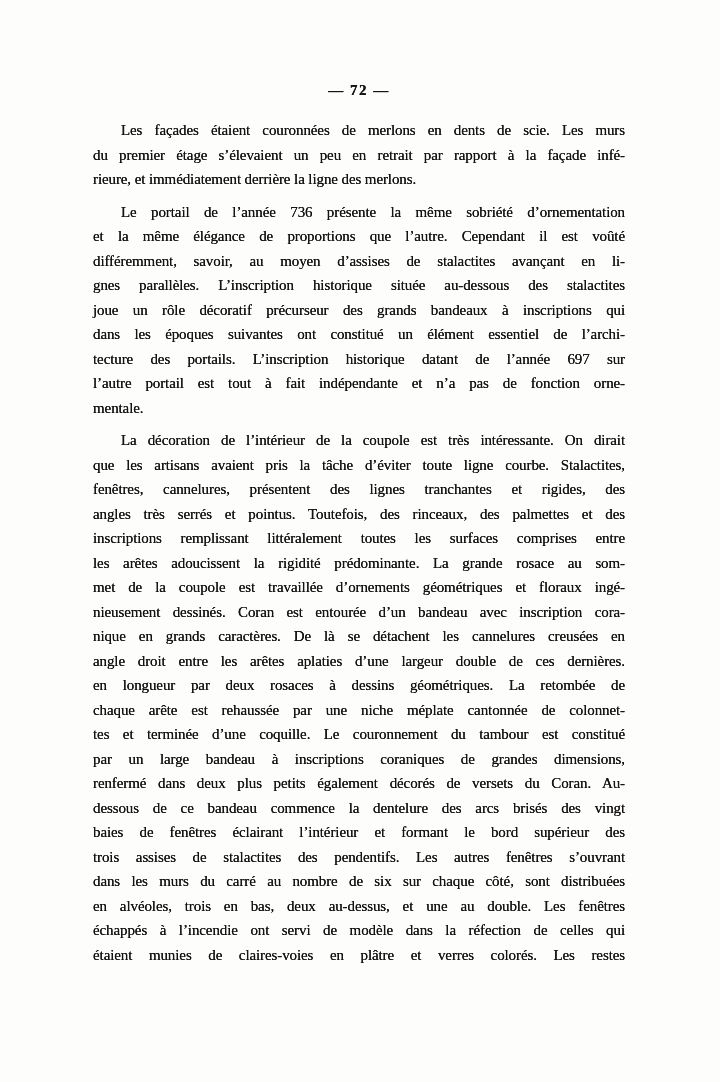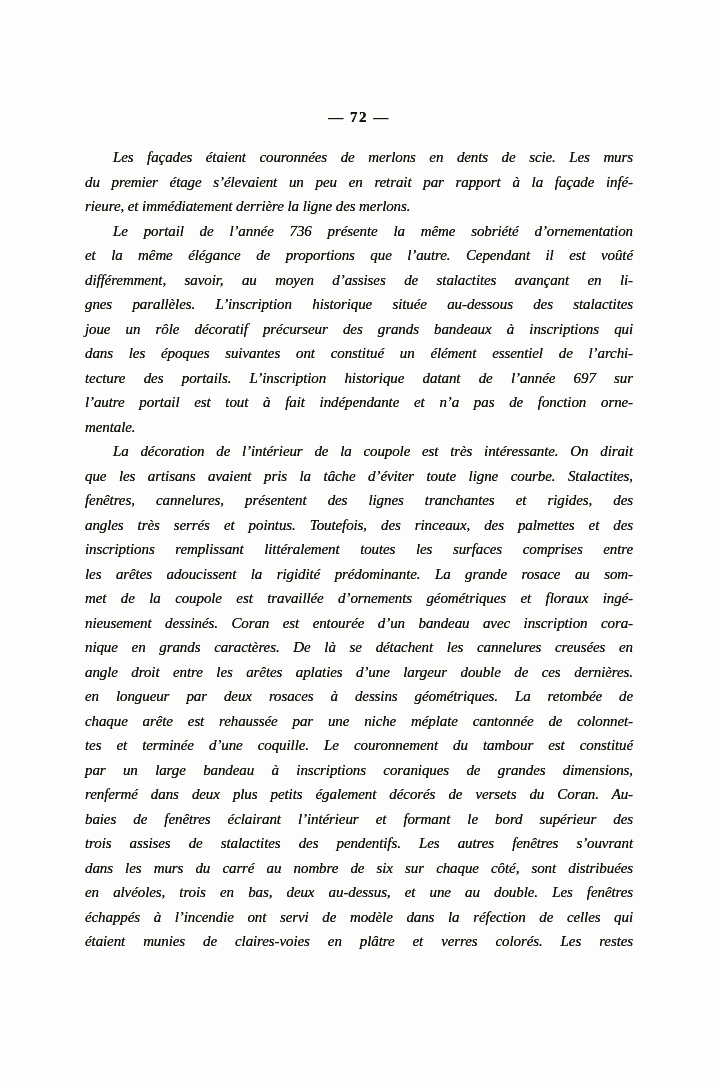--- a/index.html
+++ b/index.html
@@ -13,40 +13,39 @@
     background: #fdfdfb;
   }
   .page {
     width: 720px;
     height: 1082px;
     position: relative;
     font-family: "Liberation Serif", serif;
     color: #161412;
   }
   .page-number {
-    padding-top: 109px;
+    padding-top: 82px;
     margin-left: 85px;
     width: 548px;
     text-align: center;
     font-size: 15px;
     font-weight: bold;
     letter-spacing: 1.5px;
     text-shadow: 0 0 0.5px currentColor;
   }
   .text-block {
     margin: 19px 0 0 85px;
     width: 548px;
     font-size: 15px;
     line-height: 24.5px;
     letter-spacing: -0.1px;
     text-shadow: 0 0 0.55px currentColor;
   }
   .paragraph {
-    margin: 0;
-    font-style: italic;
+    margin: 8px;
   }
   .line {
     text-align: justify;
     text-align-last: justify;
   }
   .line.indent {
     text-indent: 28px;
   }
   .line.no-justify {
     text-align-last: left;
@@ -83,20 +82,21 @@
         <div class="line">les arêtes adoucissent la rigidité prédominante. La grande rosace au som-</div>
         <div class="line">met de la coupole est travaillée d’ornements géométriques et floraux ingé-</div>
         <div class="line">nieusement dessinés. Coran est entourée d’un bandeau avec inscription cora-</div>
         <div class="line">nique en grands caractères. De là se détachent les cannelures creusées en</div>
         <div class="line">angle droit entre les arêtes aplaties d’une largeur double de ces dernières.</div>
         <div class="line">en longueur par deux rosaces à dessins géométriques. La retombée de</div>
         <div class="line">chaque arête est rehaussée par une niche méplate cantonnée de colonnet-</div>
         <div class="line">tes et terminée d’une coquille. Le couronnement du tambour est constitué</div>
         <div class="line">par un large bandeau à inscriptions coraniques de grandes dimensions,</div>
         <div class="line">renfermé dans deux plus petits également décorés de versets du Coran. Au-</div>
+        <div class="line">dessous de ce bandeau commence la dentelure des arcs brisés des vingt</div>
         <div class="line">baies de fenêtres éclairant l’intérieur et formant le bord supérieur des</div>
         <div class="line">trois assises de stalactites des pendentifs. Les autres fenêtres s’ouvrant</div>
         <div class="line">dans les murs du carré au nombre de six sur chaque côté, sont distribuées</div>
         <div class="line">en alvéoles, trois en bas, deux au-dessus, et une au double. Les fenêtres</div>
         <div class="line">échappés à l’incendie ont servi de modèle dans la réfection de celles qui</div>
         <div class="line">étaient munies de claires-voies en plâtre et verres colorés. Les restes</div>
       </div>
     </div>
 </div>
 

